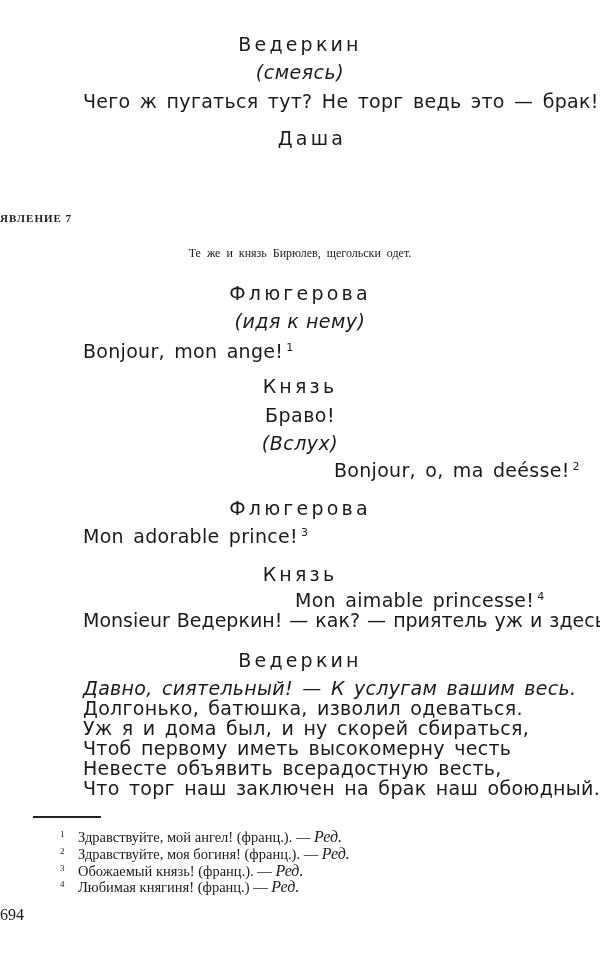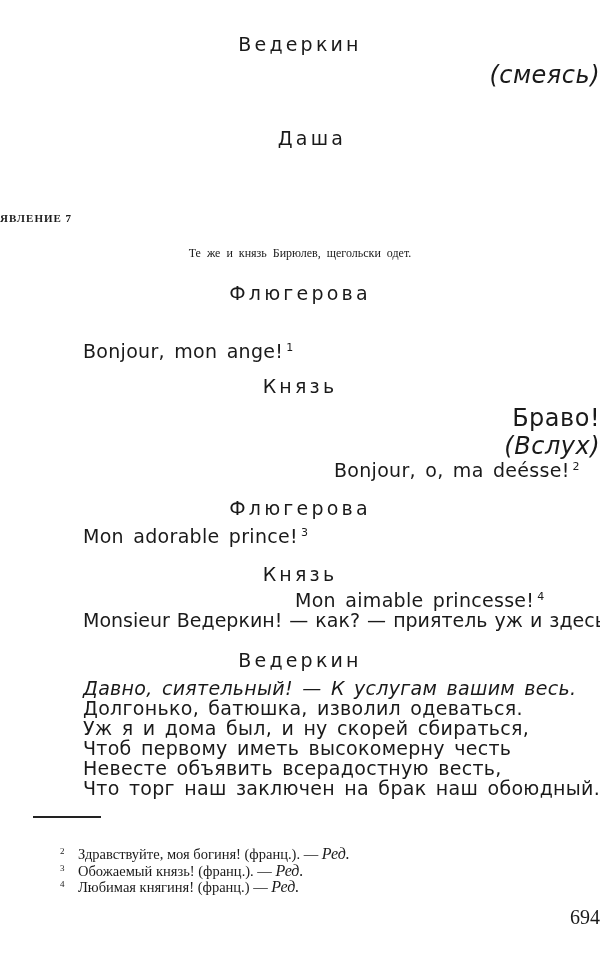--- a/index.html
+++ b/index.html
@@ -28,24 +28,24 @@
     }
     .speaker {
       font-size: 19px;
       letter-spacing: 3.2px;
       left: 0; width: 600px;
       text-align: center;
       font-family: "DejaVu Sans", "Liberation Sans", sans-serif;
       font-weight: normal;
     }
     .direction {
-      font-size: 24px;
+      font-size: 19px;
       font-style: italic;
       left: 0; width: 600px;
-      text-align: right;
+      text-align: center;
       font-family: "DejaVu Sans", "Liberation Sans", sans-serif;
       letter-spacing: 0.5px;
     }
     .line {
       font-size: 19px;
       left: 83px;
       font-family: "DejaVu Sans", "Liberation Sans", sans-serif;
       letter-spacing: 0.3px;
       word-spacing: 3px;
     }
@@ -89,40 +89,42 @@
       display: inline-block;
       width: 8px;
       position: relative;
       left: -4px;
     }
     .footnote .fn-ed {
       font-style: italic;
       font-size: 16px;
     }
     .page-number {
-      font-size: 20px;
+      font-size: 16px;
       left: 0; width: 600px;
-      text-align: right;
+      text-align: left;
       font-family: "Liberation Serif", serif;
     }
   </style>
 </head>
 <body>
 
 <div class="page">
 
   <div class="abs speaker" style="top:33px;">Ведеркин</div>
   <div class="abs direction" style="top:61px;">(смеясь)</div>
+  <div class="abs line" style="top:90px;">Чего ж пугаться тут? Не торг ведь это — брак!</div>
 
   <div class="abs speaker" style="top:127px;margin-left:12px;">Даша</div>
 
   <div class="abs scene-title" style="top:212px;">ЯВЛЕНИЕ 7</div>
   <div class="abs stage-note" style="top:246px;">Те же и князь  Бирюлев, щегольски одет.</div>
 
   <div class="abs speaker" style="top:282px;">Флюгерова</div>
+  <div class="abs direction" style="top:310px;">(идя к нему)</div>
   <div class="abs line" style="top:340px;">
     <span>Bonjour, mon ange!</span><span class="sup">1</span>
   </div>
 
   <div class="abs speaker" style="top:375px;">Князь</div>
   <div class="abs direction" style="top:404px; font-style:normal;">Браво!</div>
   <div class="abs direction" style="top:432px;">(Вслух)</div>
   <div class="abs line" style="top:459px; left:334px;">
     <span>Bonjour, o, ma deésse!</span><span class="sup">2</span>
   </div>
@@ -141,20 +143,23 @@
   <div class="abs speaker" style="top:649px;">Ведеркин</div>
   <div class="abs line" style="top:677px;font-style:italic;">Давно, сиятельный! — К услугам вашим весь.</div>
   <div class="abs line" style="top:697px;">Долгонько, батюшка, изволил одеваться.</div>
   <div class="abs line" style="top:717px;">Уж я и дома был, и ну скорей сбираться,</div>
   <div class="abs line" style="top:737px;">Чтоб первому иметь высокомерну честь</div>
   <div class="abs line" style="top:757px;">Невесте объявить всерадостную весть,</div>
   <div class="abs line" style="top:777px;">Что торг наш заключен на брак наш обоюдный.</div>
 
   <div class="footnote-rule"></div>
 
+  <div class="abs footnote" style="top:825px;">
+    <span class="fn-num">1</span><span>Здравствуйте, мой ангел! (франц.). — </span><span class="fn-ed">Ред.</span>
+  </div>
   <div class="abs footnote" style="top:842px;">
     <span class="fn-num">2</span><span>Здравствуйте, моя богиня! (франц.). — </span><span class="fn-ed">Ред.</span>
   </div>
   <div class="abs footnote" style="top:859px;">
     <span class="fn-num">3</span><span>Обожаемый князь! (франц.). — </span><span class="fn-ed">Ред.</span>
   </div>
   <div class="abs footnote" style="top:875px;">
     <span class="fn-num">4</span><span>Любимая княгиня! (франц.) — </span><span class="fn-ed">Ред.</span>
   </div>
 

